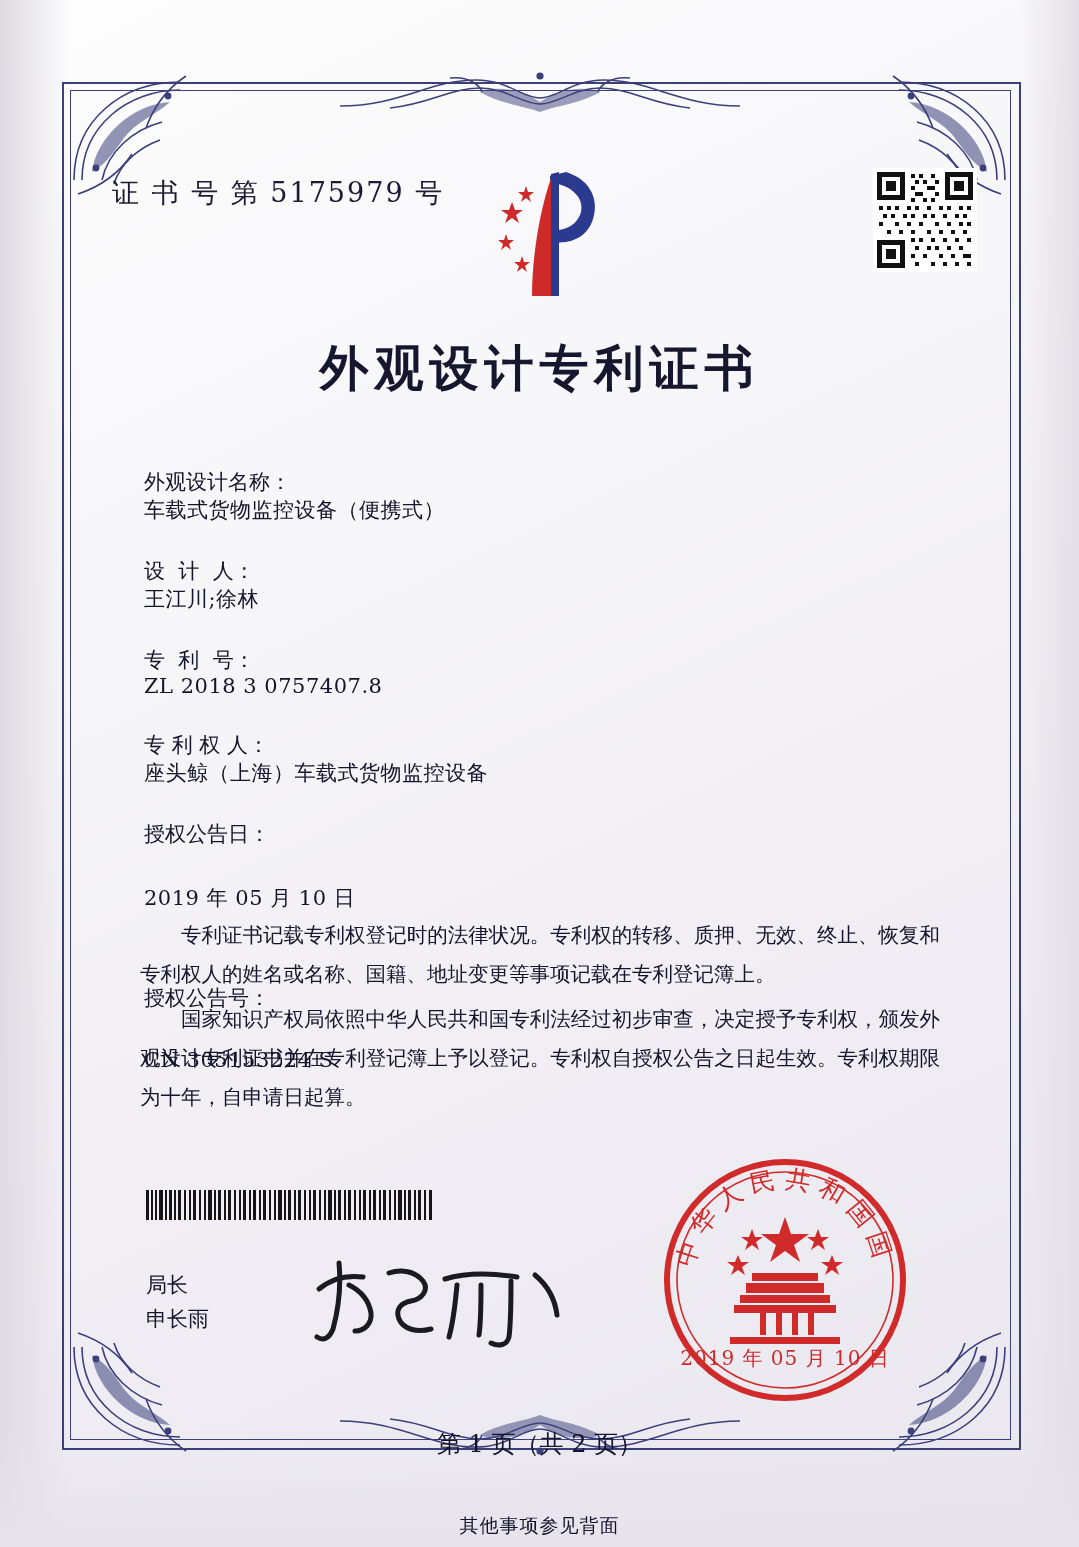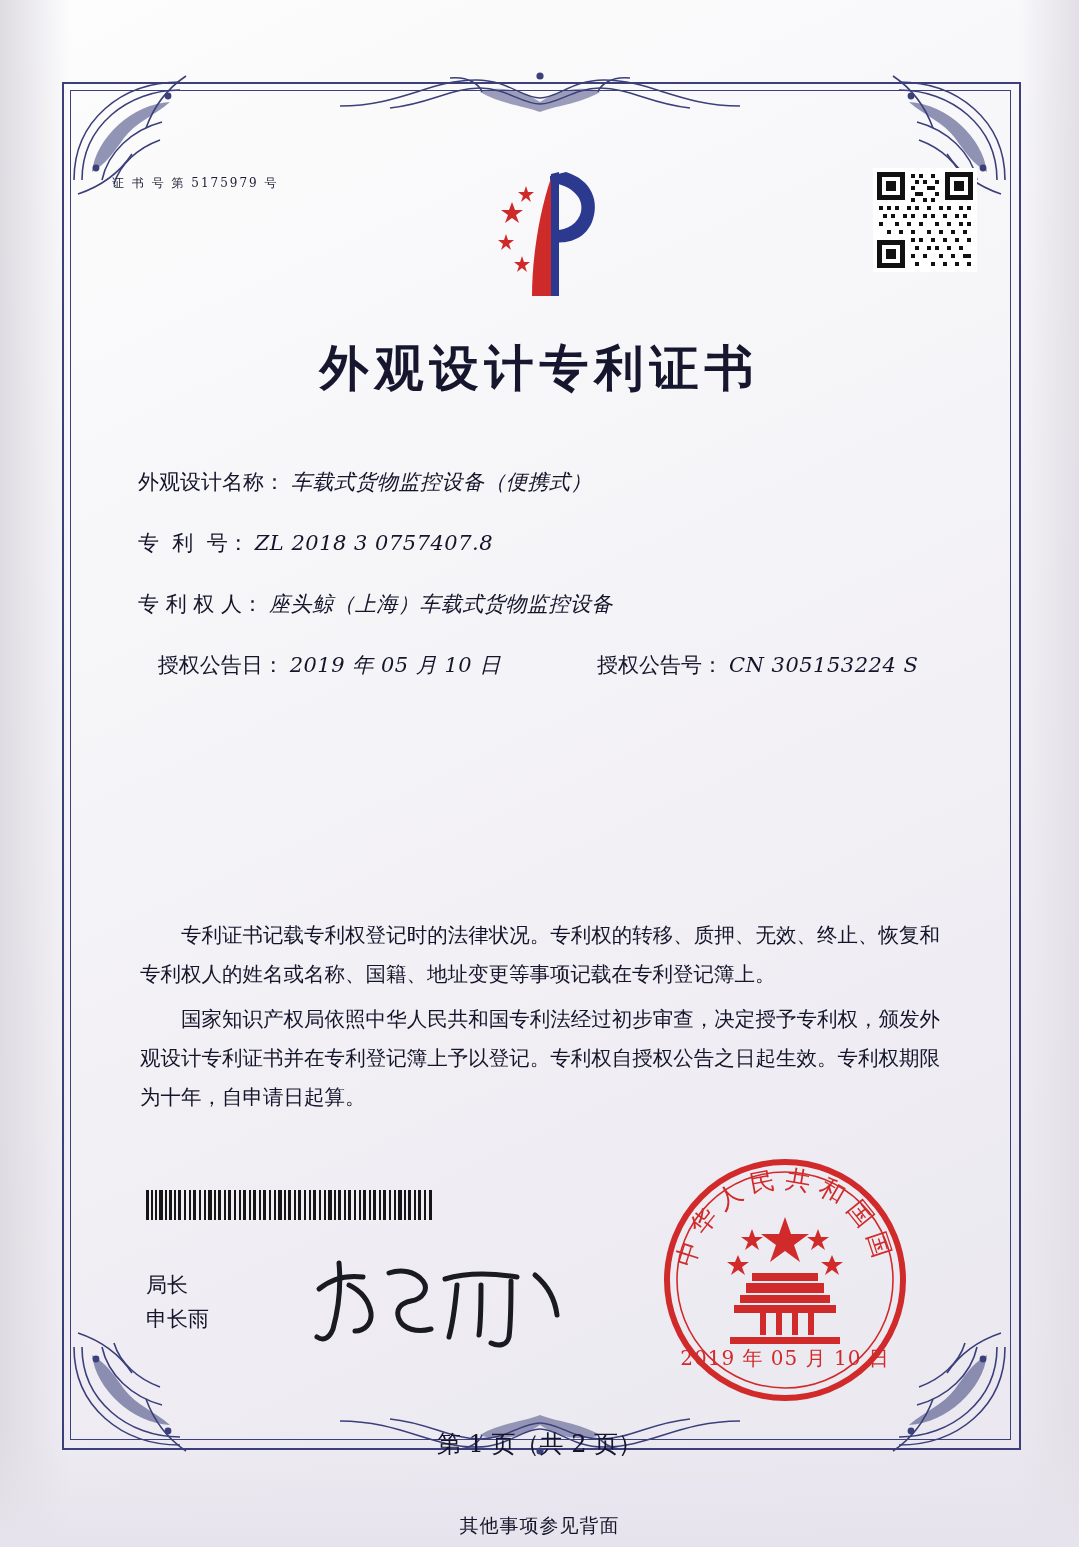--- a/index.html
+++ b/index.html
@@ -68,21 +68,21 @@
     left: 50%;
     bottom: 82px;
     transform: translateX(-50%) scaleY(-1);
   }
 
   
   .cert-number {
     position: absolute;
     left: 112px;
     top: 175px;
-    font-size: 12px;
+    font-size: 27px;
     letter-spacing: 2px;
     color: #1b1b33;
     font-family: "DejaVu Serif", "Liberation Serif", serif;
   }
   .logo {
     position: absolute;
     left: 488px;
     top: 168px;
     width: 130px;
     height: 135px;
@@ -115,32 +115,33 @@
     top: 468px;
     width: 800px;
   }
   .field-row {
     display: flex;
     align-items: baseline;
     margin-bottom: 33px;
     font-size: 21px;
     color: #14142a;
     font-family: "DejaVu Serif", "Liberation Serif", serif;
+    flex-direction: column;
   }
   .field-label {
     white-space: pre;
     flex: 0 0 auto;
   }
   .field-value {
     margin-left: 6px;
     letter-spacing: 0.5px;
-    font-style: italic;
   }
   .field-row.double {
     justify-content: center;
+    gap: 36px;
   }
   .field-gap {
     display: inline-block;
     width: 96px;
   }
 
   
   .paragraphs {
     position: absolute;
     left: 140px;
@@ -412,20 +413,24 @@
   </svg>
 
   <div class="main-title">外观设计专利证书</div>
 
   <div class="fields">
     <div class="field-row">
       <span class="field-label">外观设计名称：</span>
       <span class="field-value">车载式货物监控设备（便携式）</span>
     </div>
     <div class="field-row">
+      <span class="field-label">设  计  人：</span>
+      <span class="field-value">王江川;徐林</span>
+    </div>
+    <div class="field-row">
       <span class="field-label">专  利  号：</span>
       <span class="field-value">ZL 2018 3 0757407.8</span>
     </div>
     <div class="field-row">
       <span class="field-label">专 利 权 人：</span>
       <span class="field-value">座头鲸（上海）车载式货物监控设备</span>
     </div>
     <div class="field-row double">
       <span class="field-label">授权公告日：</span>
       <span class="field-value">2019 年 05 月 10 日</span>

